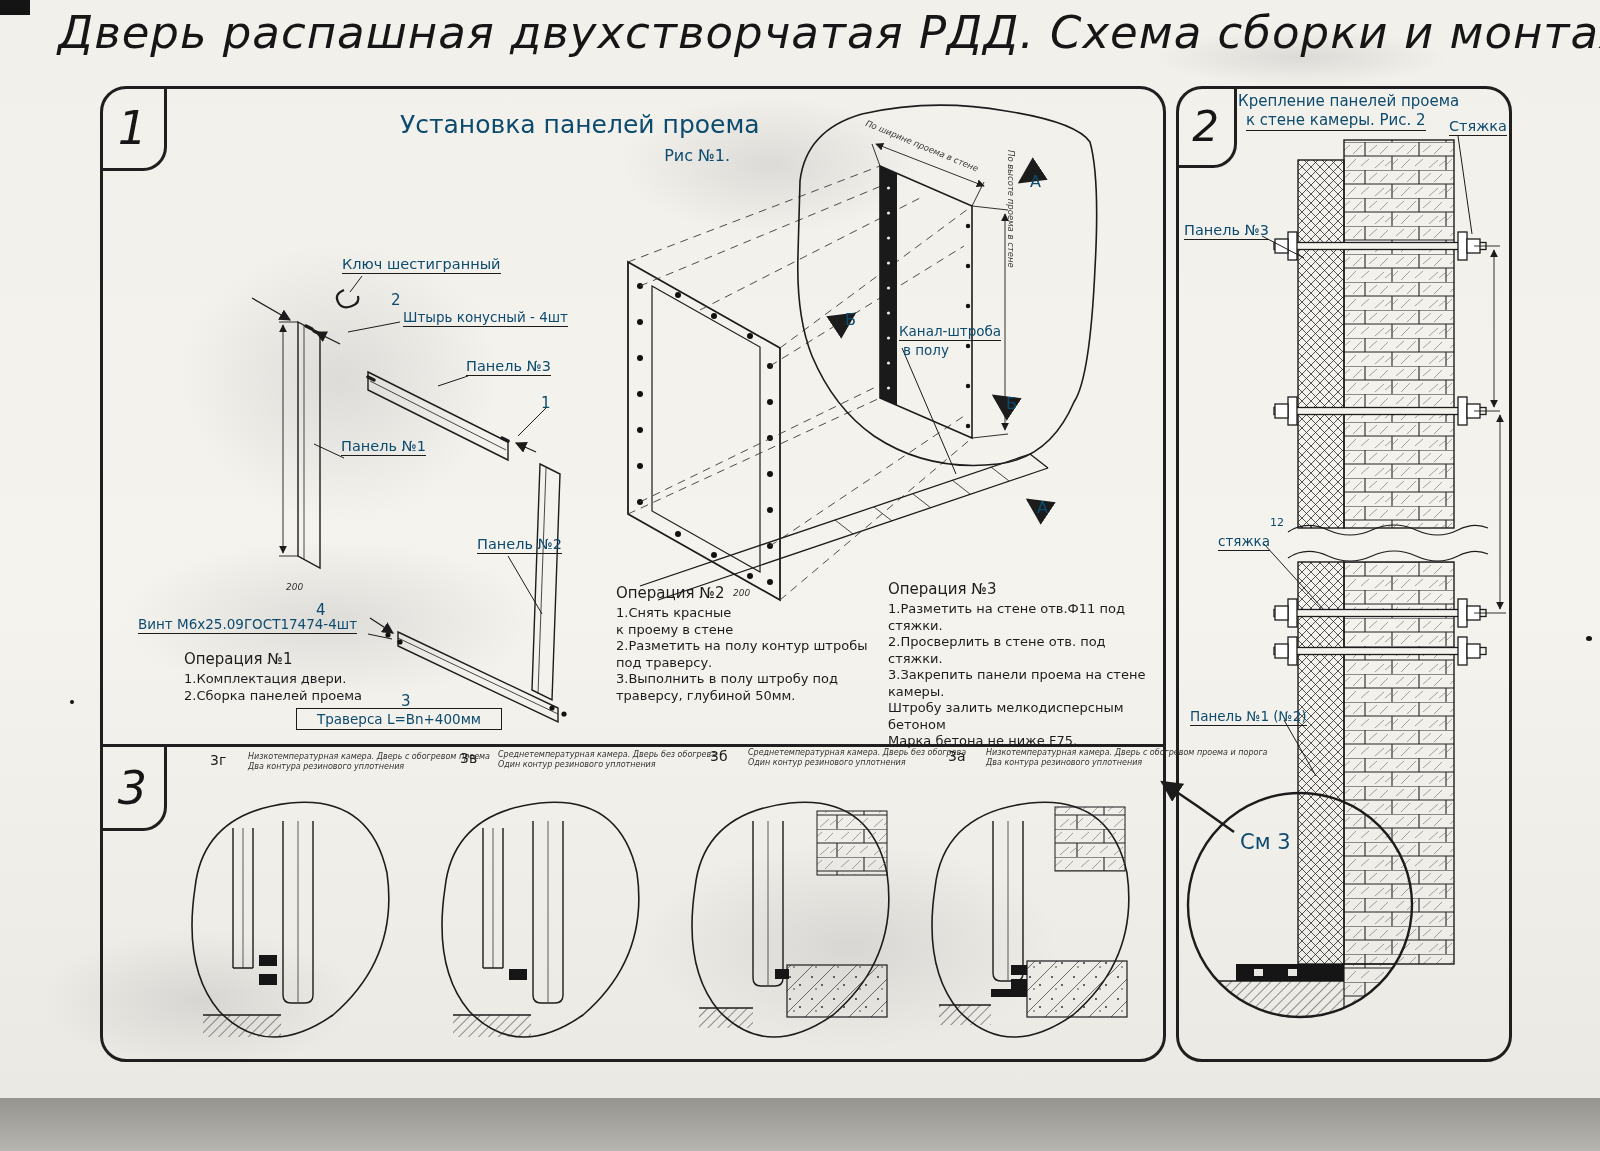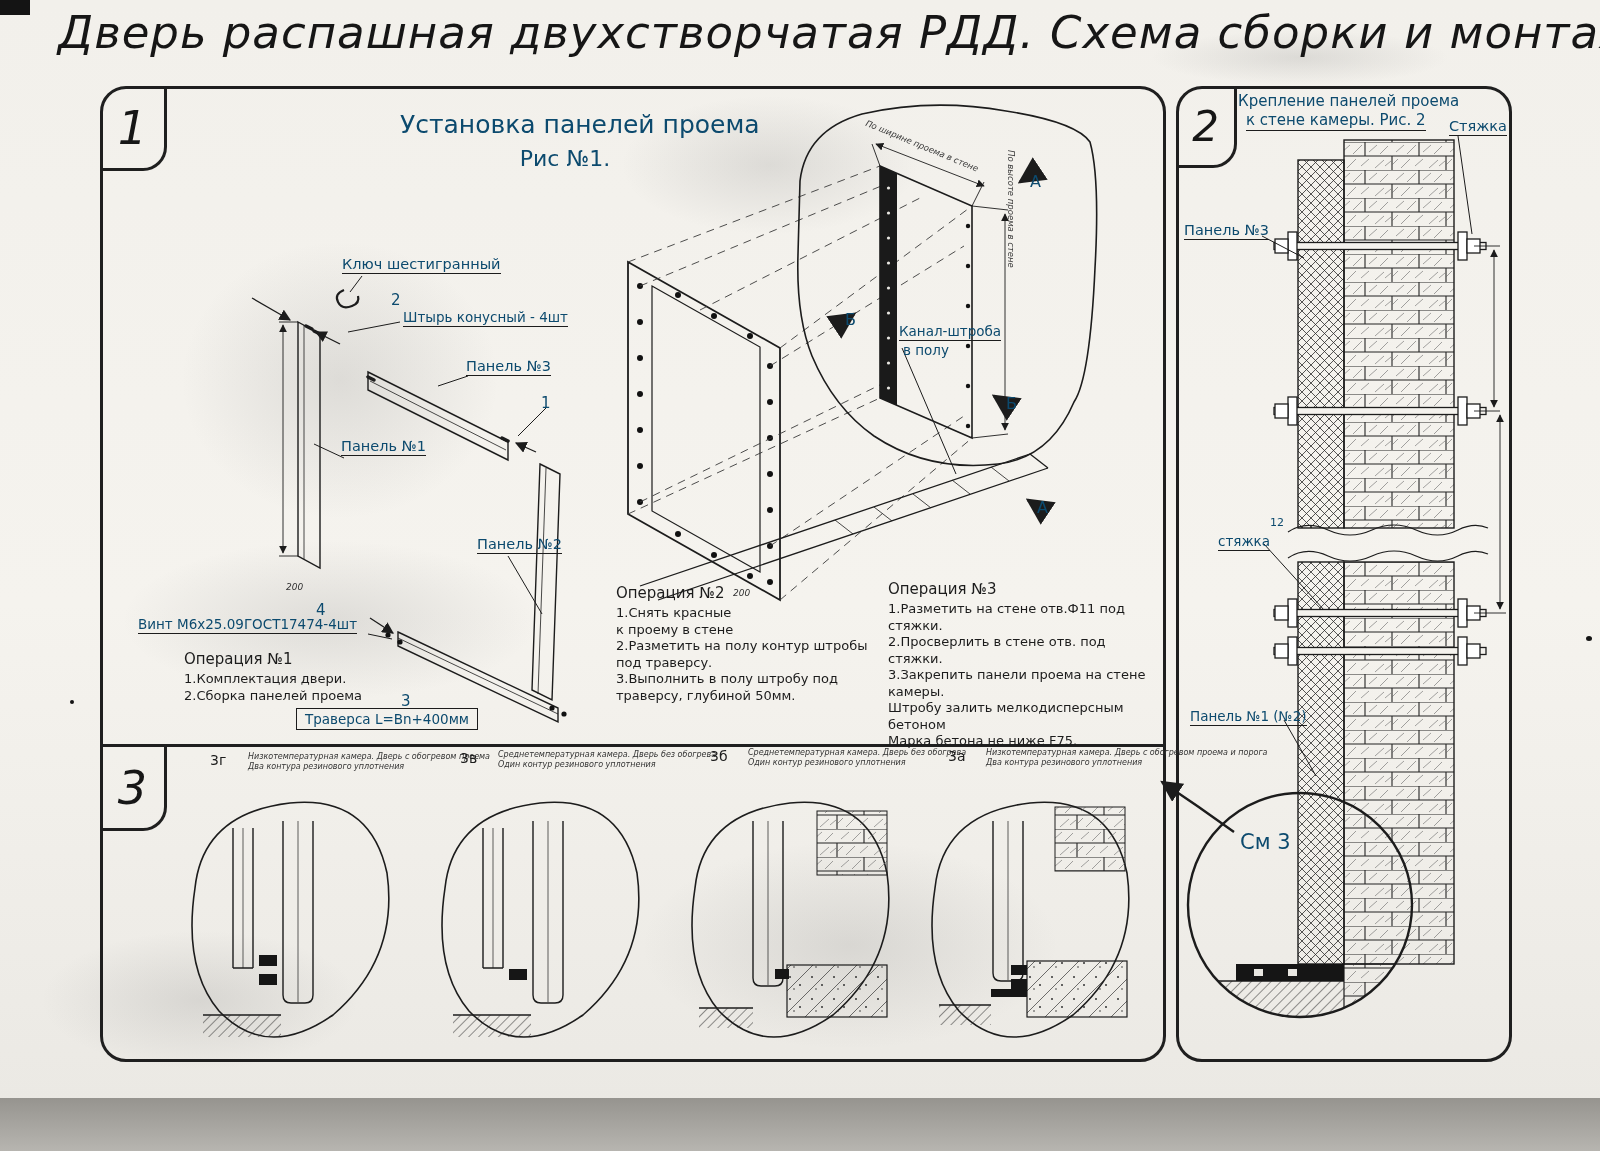--- a/index.html
+++ b/index.html
@@ -14,21 +14,21 @@
     background:linear-gradient(180deg,#96948f,#b7b5b0)}
   .title{position:absolute;left:58px;top:6px;width:1520px;
     font-style:italic;font-size:45px;font-weight:500;letter-spacing:1px;color:#161616;white-space:nowrap}
   .frame{position:absolute;box-sizing:border-box;border:3px solid #1f1f1f;border-radius:26px}
   .divider{position:absolute;height:0;border-top:3px solid #1f1f1f}
   .cornerbox{position:absolute;box-sizing:border-box;
     border-right:3px solid #1f1f1f;border-bottom:3px solid #1f1f1f;border-bottom-right-radius:24px;
     display:flex;align-items:center;justify-content:center;font-style:italic;color:#161616}
   .lbl{position:absolute;color:#0c4a6e;white-space:nowrap}
   .und{border-bottom:1.4px solid #1c1c1c;padding-bottom:1px}
-  .boxed{border:1.5px solid #1c1c1c;padding:2px 8px}
+  .boxed{border:1.5px solid #1c1c1c;padding:2px 20px}
   .ops{position:absolute;color:#1c1c1c}
   .ops .t{font-size:15px;margin-bottom:3px}
   .ops .l{font-size:13px;line-height:16.5px}
   .cap{position:absolute;font-style:italic;color:#333;font-size:8px;line-height:9.5px;white-space:nowrap}
   .detid{position:absolute;font-size:14px;color:#1c1c1c}
   .dimrot{position:absolute;font-size:8.5px;font-style:italic;color:#3a3a3a;
     transform-origin:left top;white-space:nowrap}
   .dimtxt{position:absolute;font-size:9px;font-style:italic;color:#333}
   .ghost{position:absolute;pointer-events:none;
     background:radial-gradient(ellipse at center, rgba(110,110,110,0.17), rgba(110,110,110,0) 70%)}
@@ -251,21 +251,21 @@
       <line x1="813" y1="408" x2="831" y2="422"></line>
         <line x1="852" y1="394" x2="870" y2="408"></line>
       <line x1="891" y1="381" x2="909" y2="395"></line>
     </g>
     <line x1="802" y1="262" x2="856" y2="388" stroke-width="1"></line>
   </g>
 </svg>
 
 
 <div class="lbl" style="left:400px;top:110px;width:330px;text-align:center;font-size:25px">Установка панелей проема</div>
-<div class="lbl" style="left:400px;top:146px;width:330px;text-align:center;font-size:22px">Рис №1.</div>
+<div class="lbl" style="left:400px;top:146px;width:330px;text-align:right;font-size:16px">Рис №1.</div>
 
 <div class="lbl und" style="left:342px;top:256px;font-size:14.5px">Ключ шестигранный</div>
 <div class="lbl" style="left:391px;top:291px;font-size:15px">2</div>
 <div class="lbl und" style="left:403px;top:309px;font-size:13.5px">Штырь конусный - 4шт</div>
 <div class="lbl und" style="left:466px;top:358px;font-size:14.5px">Панель №3</div>
 <div class="lbl" style="left:541px;top:394px;font-size:15px">1</div>
 <div class="lbl und" style="left:341px;top:438px;font-size:14.5px">Панель №1</div>
 <div class="lbl und" style="left:477px;top:536px;font-size:14.5px">Панель №2</div>
 <div class="lbl" style="left:316px;top:601px;font-size:15px">4</div>
 <div class="lbl und" style="left:138px;top:616px;font-size:13.5px">Винт М6х25.09ГОСТ17474-4шт</div>

